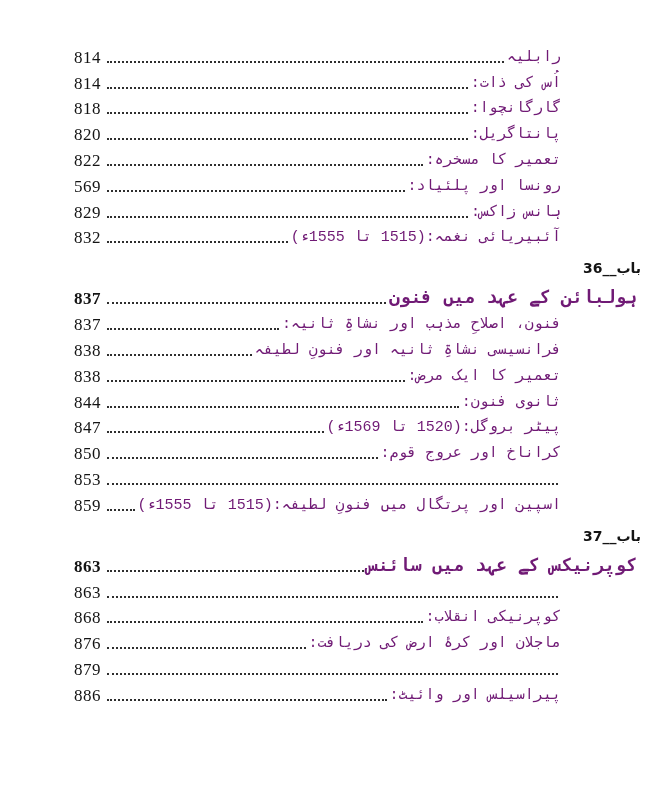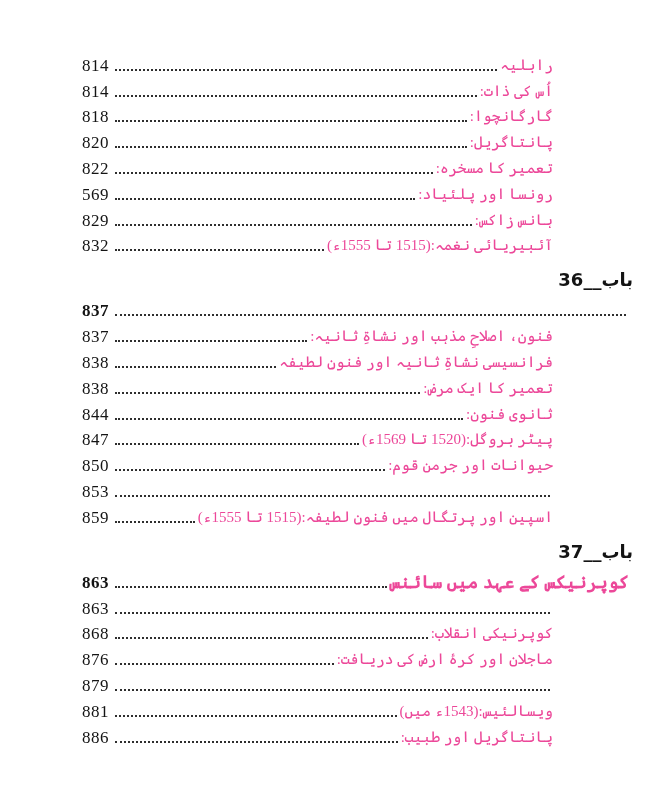--- a/index.html
+++ b/index.html
@@ -33,27 +33,27 @@
     letter-spacing: 0.5px;
     color: #141414;
   }
   .row .leader {
     flex: 1;
     border-bottom: 2px dotted #2e2e2e;
     margin: 0 3px 5px 3px;
     min-width: 12px;
   }
   .row .label {
-    font-family: Liberation Serif, serif;
+    font-family: Liberation Mono, monospace;
     font-size: 15px;
     line-height: 21px;
     direction: rtl;
     unicode-bidi: isolate;
     white-space: nowrap;
-    color: #ec4899;
+    color: #701a75;
   }
   .row.chapter-title {
     height: 27px;
     padding-right: 10px;
   }
   .row.chapter-title .num {
     font-weight: bold;
   }
   .row.chapter-title .label {
     font-weight: bold;
@@ -61,25 +61,25 @@
   }
   .chapter-heading {
     box-sizing: border-box;
     height: 26px;
     margin-top: 8px;
     padding-right: 6px;
     direction: rtl;
     unicode-bidi: isolate;
     font-family: "DejaVu Sans", sans-serif;
     font-weight: bold;
-    font-size: 18px;
+    font-size: 14px;
     line-height: 24px;
     color: #141414;
   }
-  .items-block { margin: 12px; }
+  .items-block { margin: 4px; }
 </style>
 </head>
 <body>
 
 <div class="page">
 
   <div class="items-block">
     <div class="row">
       <span class="num">814</span>
       <span class="leader"></span>
@@ -120,20 +120,21 @@
       <span class="leader"></span>
       <span class="label">آئبیریائی نغمہ:(1515 تا 1555ء)</span>
     </div>
   </div>
 
   <div class="items-block">
     <div class="chapter-heading">باب__36</div>
     <div class="row chapter-title">
       <span class="num">837</span>
       <span class="leader"></span>
+      <span class="label">ہولبائن کے عہد میں فنون</span>
     </div>
     <div class="row">
       <span class="num">837</span>
       <span class="leader"></span>
       <span class="label">فنون، اصلاحِ مذہب اور نشاۃِ ثانیہ:</span>
     </div>
     <div class="row">
       <span class="num">838</span>
       <span class="leader"></span>
       <span class="label">فرانسیسی نشاۃِ ثانیہ اور فنونِ لطیفہ</span>
@@ -149,21 +150,21 @@
       <span class="label">ثانوی فنون:</span>
     </div>
     <div class="row">
       <span class="num">847</span>
       <span class="leader"></span>
       <span class="label">پیٹر بروگل:(1520 تا 1569ء)</span>
     </div>
     <div class="row">
       <span class="num">850</span>
       <span class="leader"></span>
-      <span class="label">حیوانات اور جرمن قوم:</span>
+      <span class="label">کراناخ اور عروج قوم:</span>
     </div>
     <div class="row">
       <span class="num">853</span>
       <span class="leader"></span>
     </div>
     <div class="row">
       <span class="num">859</span>
       <span class="leader"></span>
       <span class="label">اسپین اور پرتگال میں فنونِ لطیفہ:(1515 تا 1555ء)</span>
     </div>
@@ -188,24 +189,19 @@
     <div class="row">
       <span class="num">876</span>
       <span class="leader"></span>
       <span class="label">ماجلان اور کرۂ ارض کی دریافت:</span>
     </div>
     <div class="row">
       <span class="num">879</span>
       <span class="leader"></span>
     </div>
     <div class="row">
-      <span class="num">881</span>
-      <span class="leader"></span>
-      <span class="label">ویسالئیس:(1543ء میں)</span>
-    </div>
-    <div class="row">
       <span class="num">886</span>
       <span class="leader"></span>
-      <span class="label">پانتاگریل اور طبیب:</span>
+      <span class="label">پیراسیلس اور وائیٹ:</span>
     </div>
   </div>
 
 </div>
 
 </body></html>

